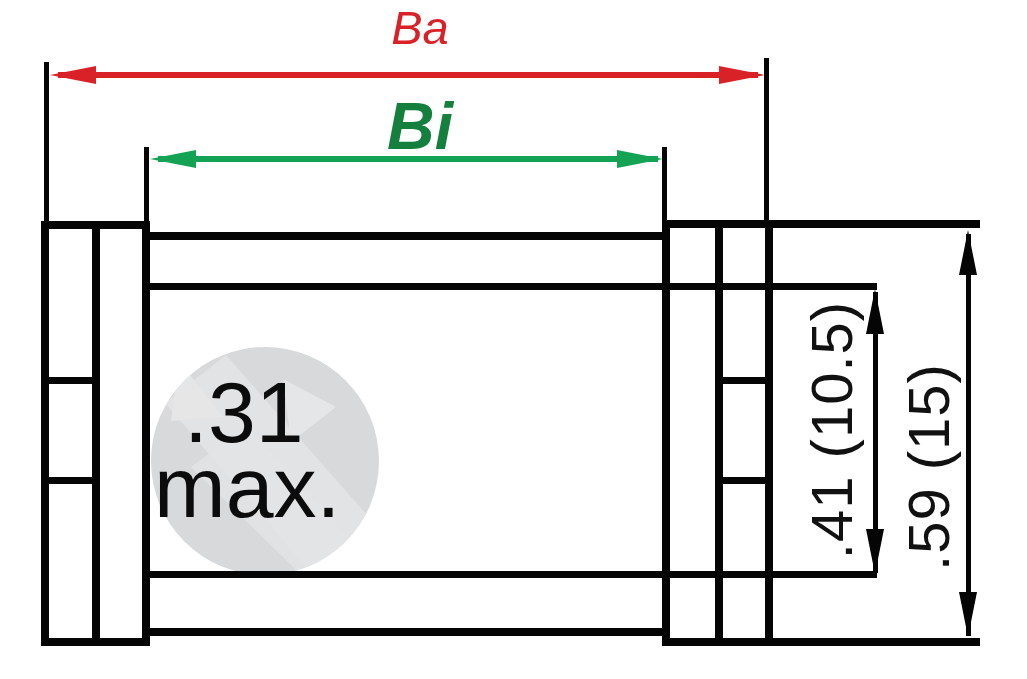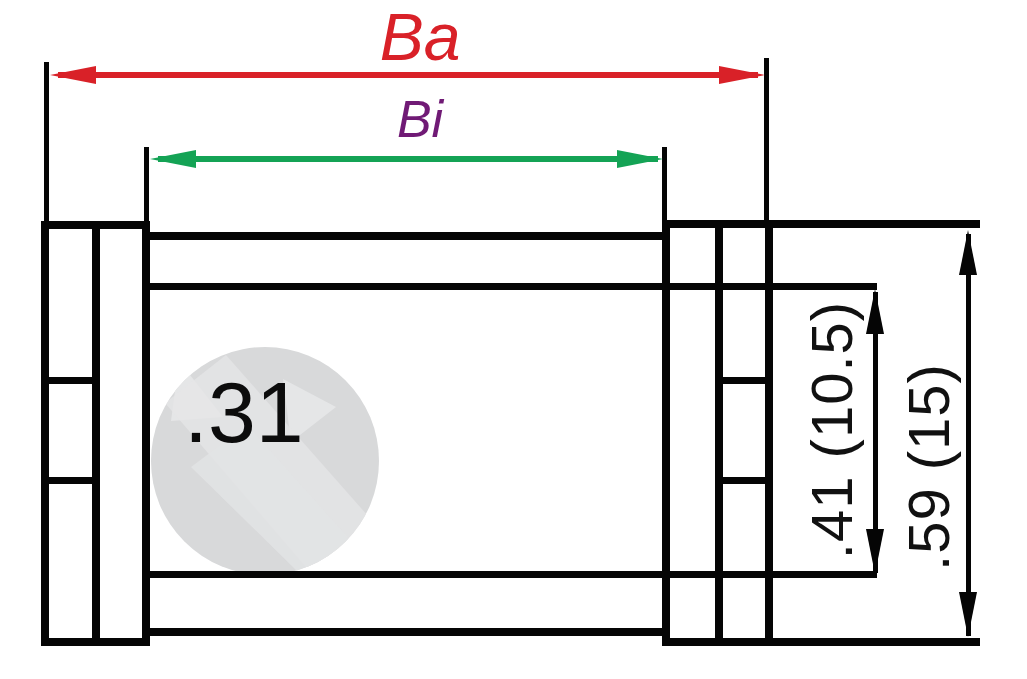--- a/index.html
+++ b/index.html
@@ -67,32 +67,33 @@
   <div class="ln" style="left:146px;top:628px;width:520px;height:8px;"></div>
 
   <div class="ln" style="left:44px;top:62px;width:5px;height:161px;"></div>
   <div class="ln" style="left:764px;top:58px;width:5px;height:164px;"></div>
   <div class="ln" style="left:144px;top:147px;width:5px;height:78px;"></div>
   <div class="ln" style="left:662px;top:147px;width:5px;height:75px;"></div>
 
   <div class="ba-shaft"></div>
   <div class="tri ba-head-l"></div>
   <div class="tri ba-head-r"></div>
-  <div class="wlabel" style="left:330px;top:4px;width:180px;font-size:66px;color:#d92128;">Ba</div>
+  <div class="wlabel" style="left:330px;top:4px;width:180px;font-size:47px;color:#d92128;">Ba</div>
 
   <div class="bi-shaft"></div>
   <div class="tri bi-head-l"></div>
   <div class="tri bi-head-r"></div>
-  <div class="wlabel" style="left:330px;top:93px;width:180px;font-size:52px;color:#701a75;">Bi</div>
+  <div class="wlabel" style="left:330px;top:93px;width:180px;font-size:66px;color:#15803d;font-weight:bold;">Bi</div>
 
   <div class="ln" style="left:873px;top:292px;width:5px;height:281px;"></div>
   <div class="tri up-head" style="left:866px;top:289px;"></div>
   <div class="tri down-head" style="left:866px;top:529px;"></div>
   <div class="dimtxt rot" style="left:702px;top:398px;width:260px;height:64px;">.41 (10.5)</div>
 
   <div class="ln" style="left:966px;top:234px;width:5px;height:402px;"></div>
   <div class="tri up-head" style="left:959px;top:230px;"></div>
   <div class="tri down-head" style="left:959px;top:592px;"></div>
   <div class="dimtxt rot" style="left:799px;top:435px;width:260px;height:64px;">.59 (15)</div>
 
   <div class="note" style="left:184px;top:369px;">.31</div>
+  <div class="note" style="left:154px;top:444px;">max.</div>
 
 </div>
 
 </body></html>

